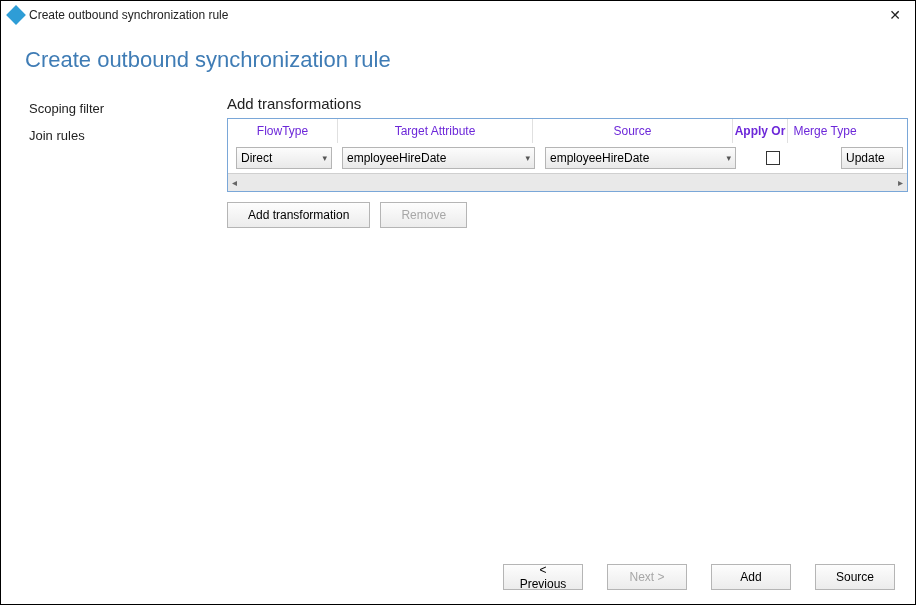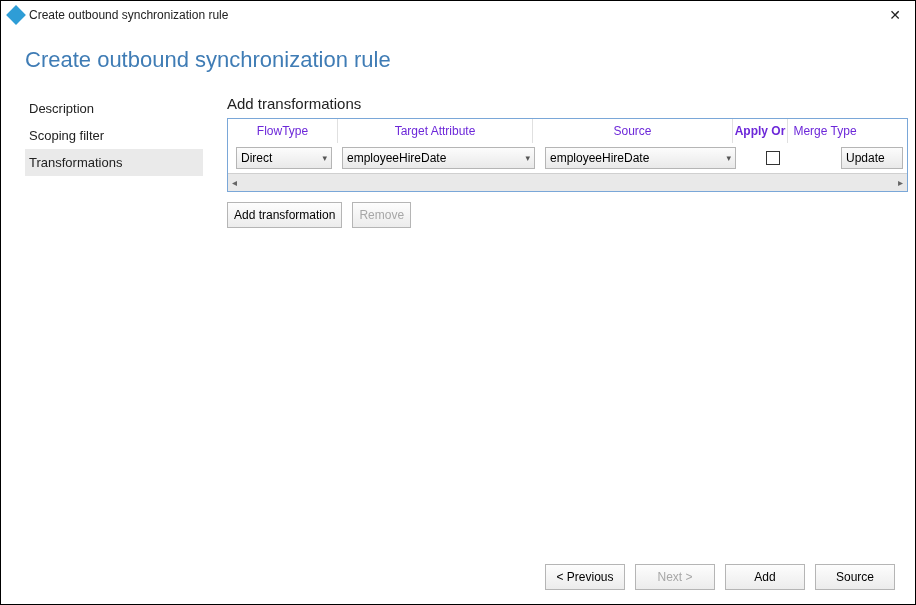--- a/index.html
+++ b/index.html
@@ -39,43 +39,42 @@
     .combo.cb-target { width: 193px; }
     .combo.cb-source { width: 191px; }
     .apply-cell { width: 53px; display: flex; justify-content: center; }
     .chk { width: 14px; height: 14px; border: 1px solid #333; background: #fff; cursor: pointer; }
     .merge-val { width: 62px; height: 22px; display: flex; align-items: center; font-size: 12px; background: linear-gradient(#fcfcfc,#e9e9e9); border: 1px solid #b5b5b5; padding: 0 4px; cursor: pointer; margin-left: 32px; }
 
     .hscroll { display: flex; align-items: center; height: 18px; background: #e9e9e9; border-top: 1px solid #d0d0d0; font-size: 10px; color: #666; padding: 0 4px; }
     .hscroll .sp { flex: 1; }
 
     .action-row { margin-top: 10px; display: flex; gap: 10px; }
-    .btn { height: 26px; font-size: 12px; background: linear-gradient(#fdfdfd,#ececec); border: 1px solid #b5b5b5; padding: 0 6px; cursor: pointer; }
+    .btn { height: 26px; font-size: 12px; background: linear-gradient(#fdfdfd,#ececec); border: 1px solid #b5b5b5; padding: 0 20px; cursor: pointer; }
     .btn.disabled { color: #a7a7a7; cursor: default; }
 
-    .footer { position: absolute; bottom: 14px; right: 20px; display: flex; gap: 10px; }
+    .footer { position: absolute; bottom: 14px; right: 20px; display: flex; gap: 24px; }
     .footer .btn { width: 80px; text-align: center; display: flex; align-items: center; justify-content: center; }
   </style>
 </head>
 <body>
 
 <div class="titlebar">
   <span class="app-icon"></span>
   <span class="title">Create outbound synchronization rule</span>
   <span class="close">✕</span>
 </div>
 
 <div class="content">
   <div class="page-title">Create outbound synchronization rule</div>
 
   <div class="body">
     <div class="sidebar">
-      <div class="item">Description</div>
       <div class="item">Scoping filter</div>
-      <div class="item active">Transformations</div>
+      <div class="item">Join rules</div>
     </div>
 
     <div class="main">
       <div class="section-title">Add transformations</div>
 
       <div class="table-wrap">
         <div class="thead">
           <div class="th c-flow">FlowType</div>
           <div class="th c-target">Target Attribute</div>
           <div class="th c-source">Source</div>

